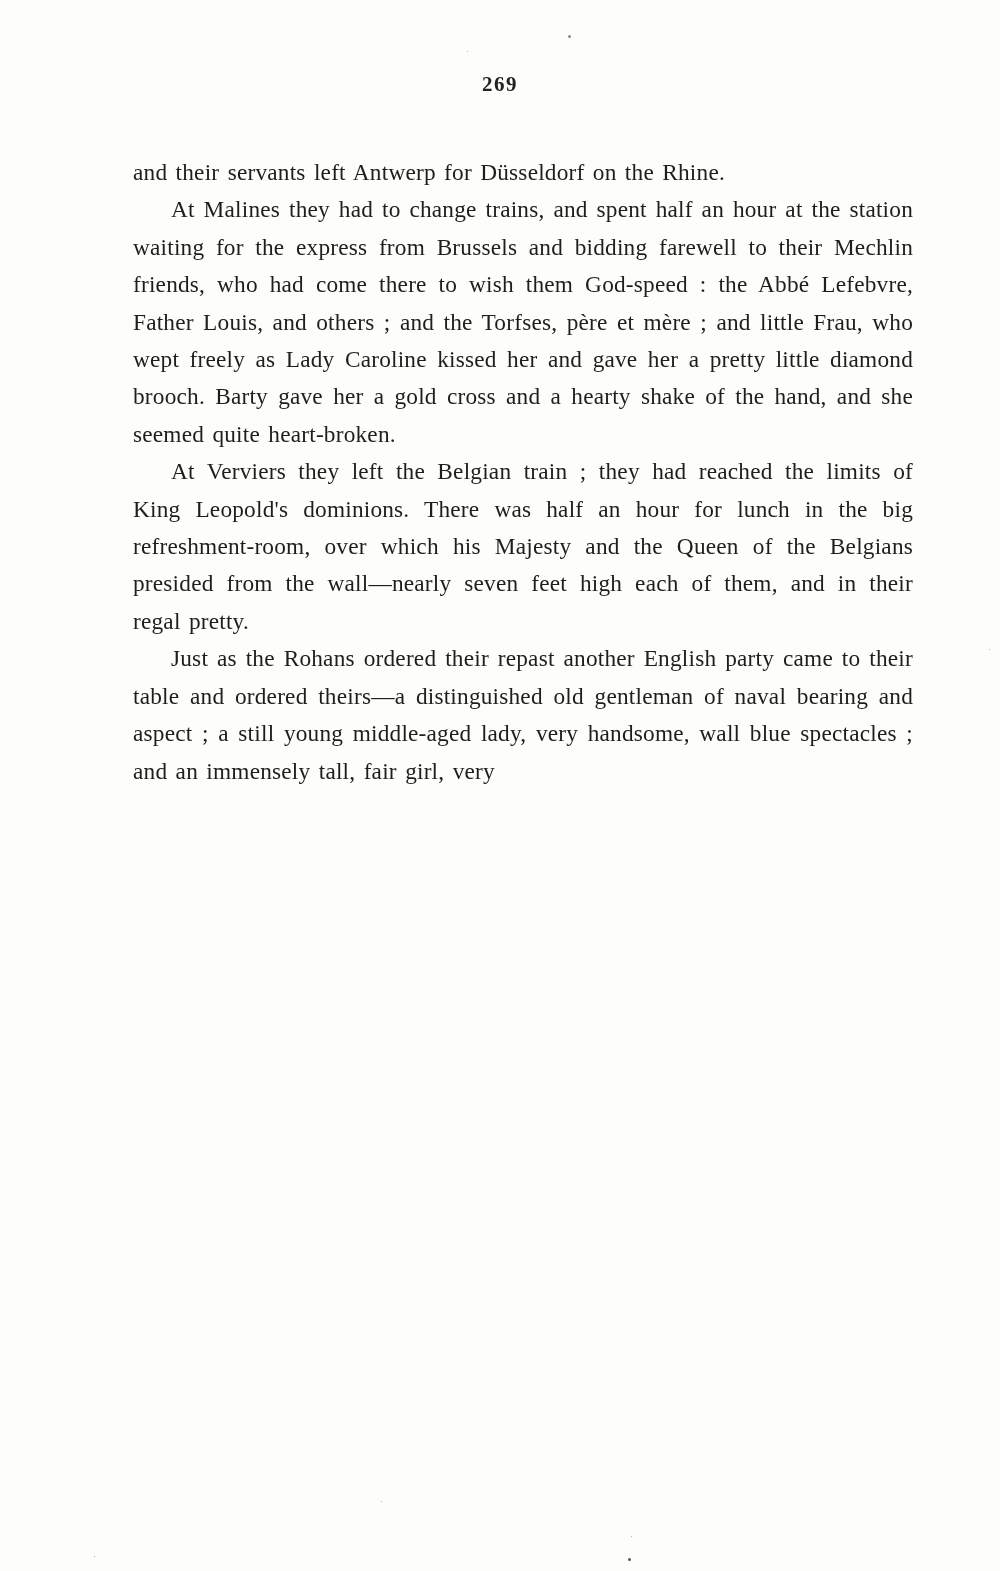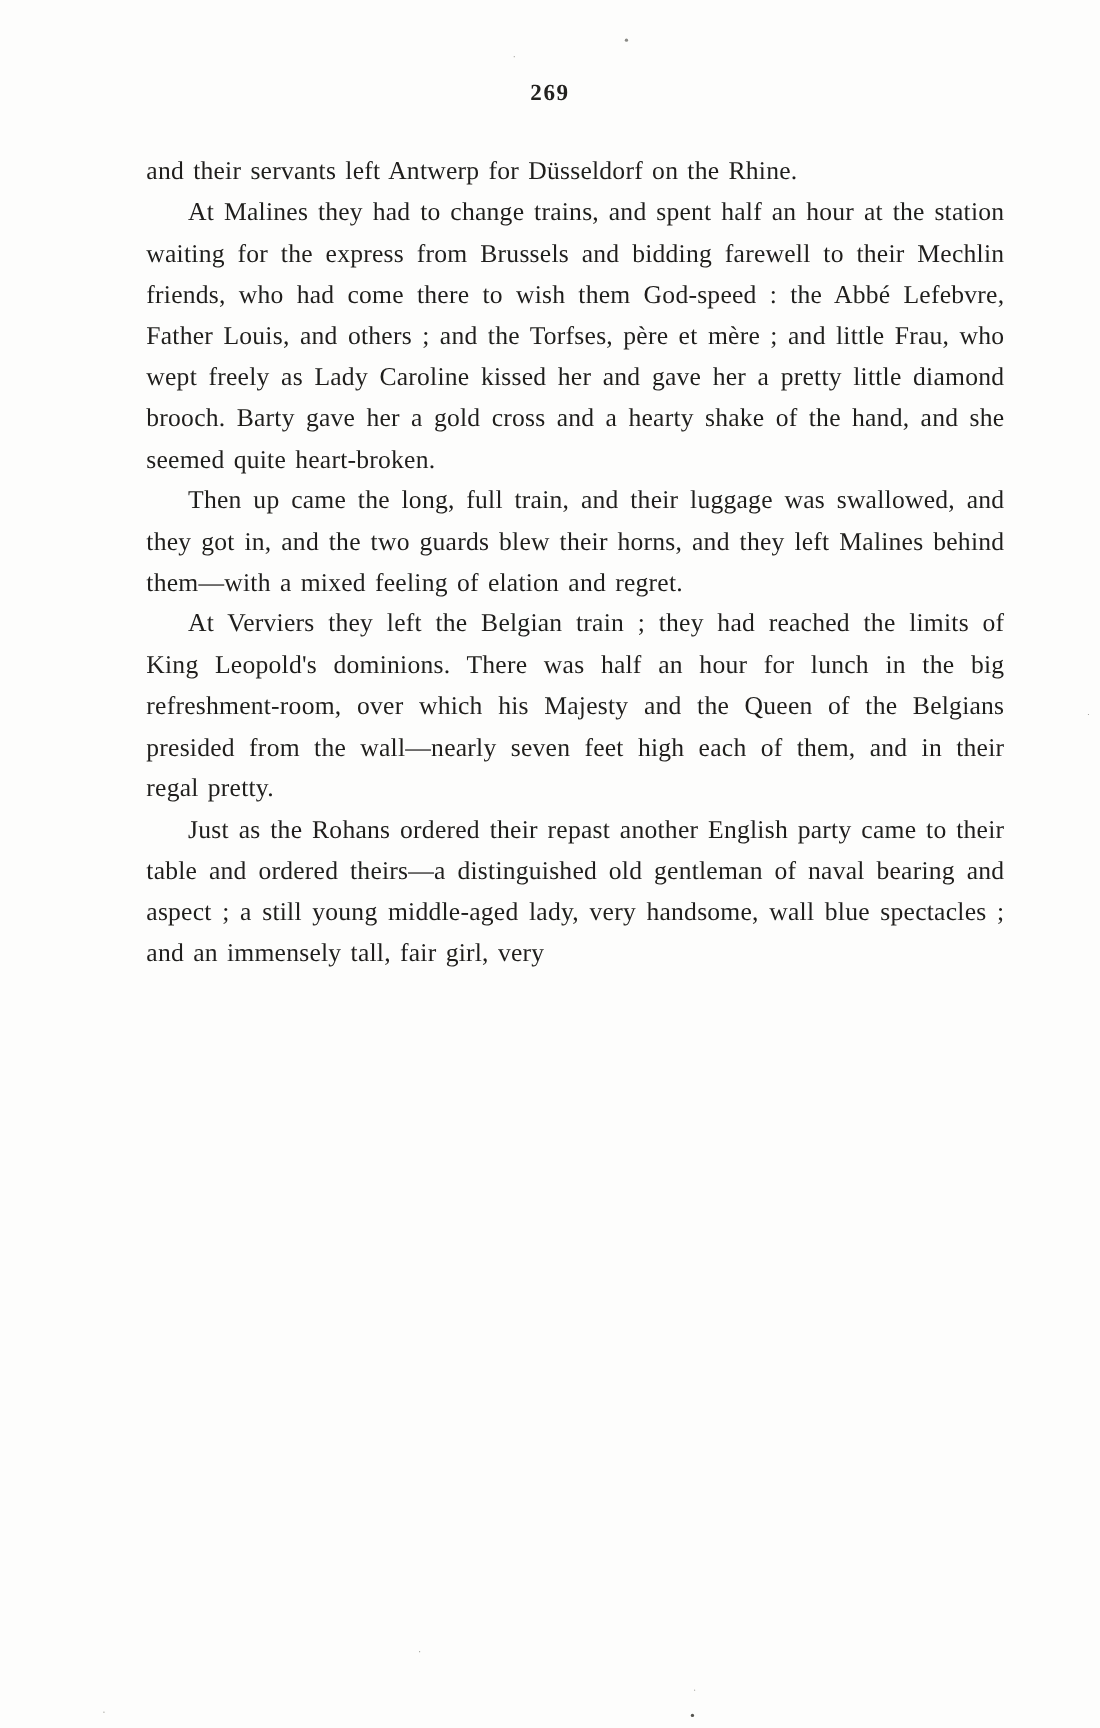--- a/index.html
+++ b/index.html
@@ -26,21 +26,21 @@
     left: 0;
     width: 100%;
     text-align: center;
     font-size: 21px;
     font-weight: bold;
     letter-spacing: 1.5px;
     color: #23221f;
   }
   .text-block {
     position: absolute;
-    top: 138px;
+    top: 154px;
     left: 133px;
     width: 780px;
     font-size: 23.3px;
     line-height: 37.4px;
     text-align: justify;
     word-spacing: 0.10em;
     letter-spacing: 0.2px;
   }
   .text-block p {
     margin: 0;
@@ -71,20 +71,19 @@
 </head>
 <body>
 
 <div class="scan-page">
 
   <div class="page-number">269</div>
 
   <div class="text-block">
     <p class="noindent">and their servants left Antwerp for Düsseldorf on the Rhine.</p>
     <p>At Malines they had to change trains, and spent half an hour at the station waiting for the express from Brussels and bidding farewell to their Mechlin friends, who had come there to wish them God-speed : the Abbé Lefebvre, Father Louis, and others ; and the Torfses, père et mère ; and little Frau, who wept freely as Lady Caroline kissed her and gave her a pretty little diamond brooch. Barty gave her a gold cross and a hearty shake of the hand, and she seemed quite heart-broken.</p>
-    <p>Then up came the long, full train, and their luggage was swallowed, and they got in, and the two guards blew their horns, and they left Malines behind them—with a mixed feeling of elation and regret.</p>
     <p>At Verviers they left the Belgian train ; they had reached the limits of King Leopold's dominions. There was half an hour for lunch in the big refreshment-room, over which his Majesty and the Queen of the Belgians presided from the wall—nearly seven feet high each of them, and in their regal pretty.</p>
     <p>Just as the Rohans ordered their repast another English party came to their table and ordered theirs—a distinguished old gentleman of naval bearing and aspect ; a still young middle-aged lady, very handsome, wall blue spectacles ; and an immensely tall, fair girl, very</p>
   </div>
 
   <div class="scan-artifacts"></div>
 
 </div>
 
 </body></html>

